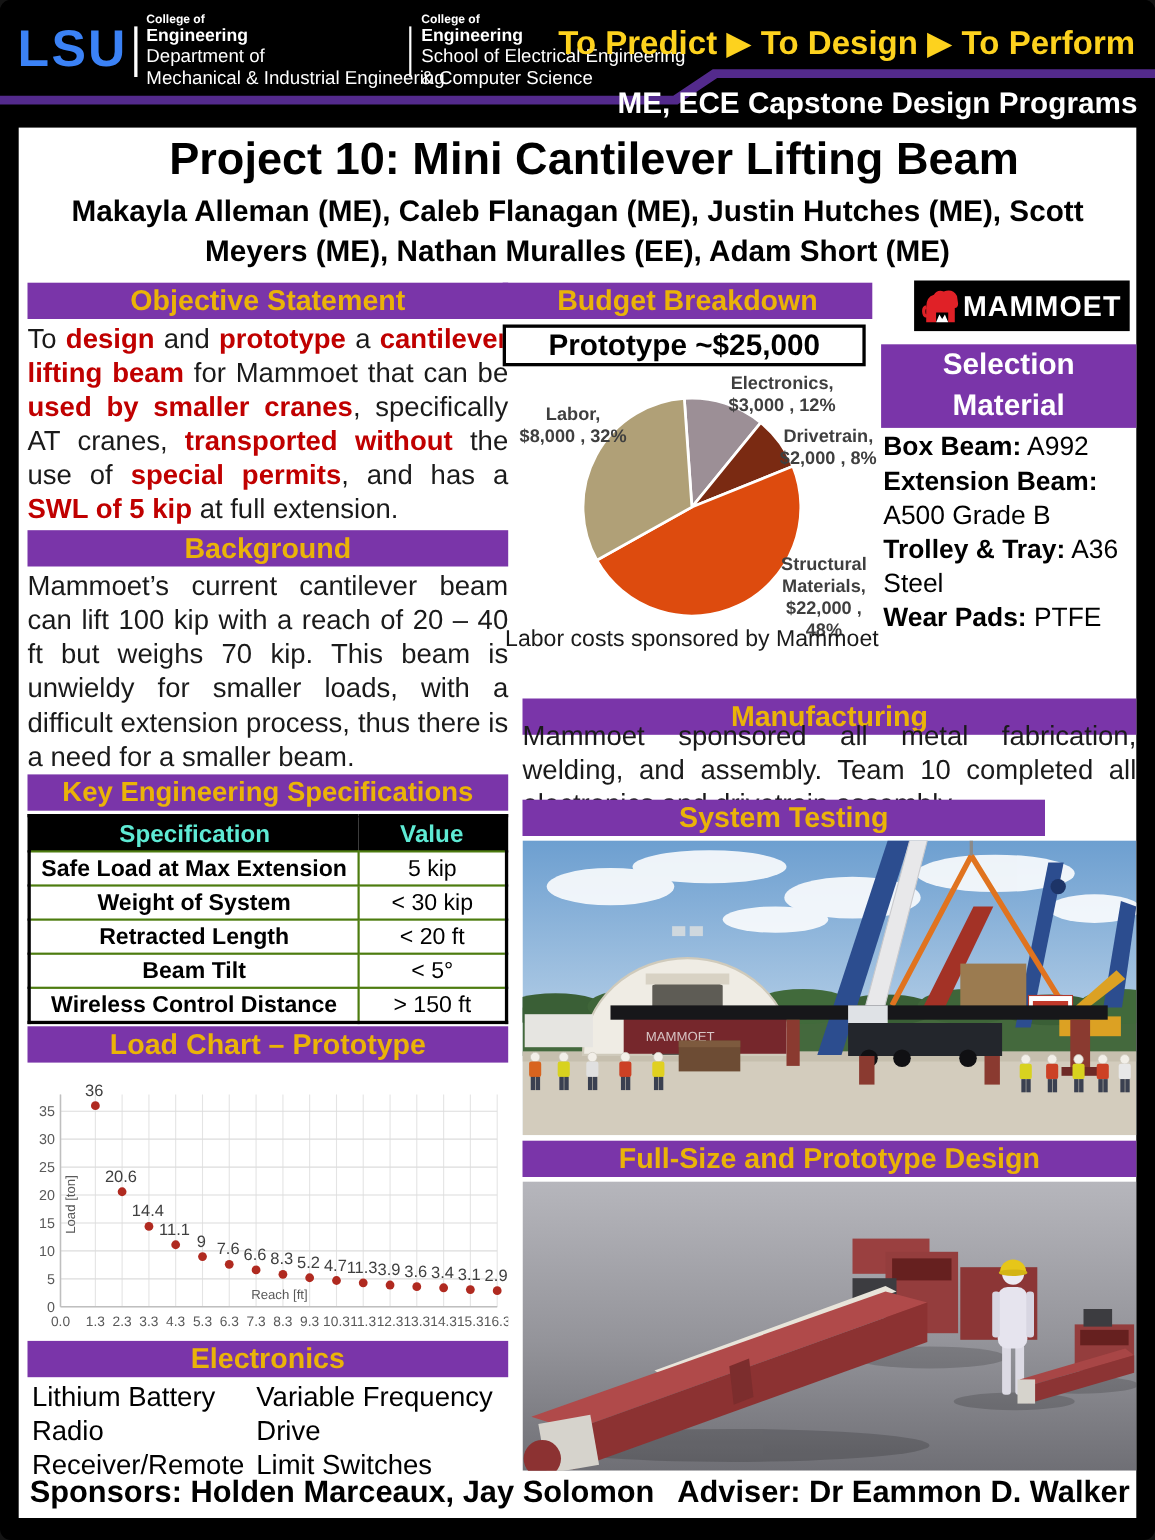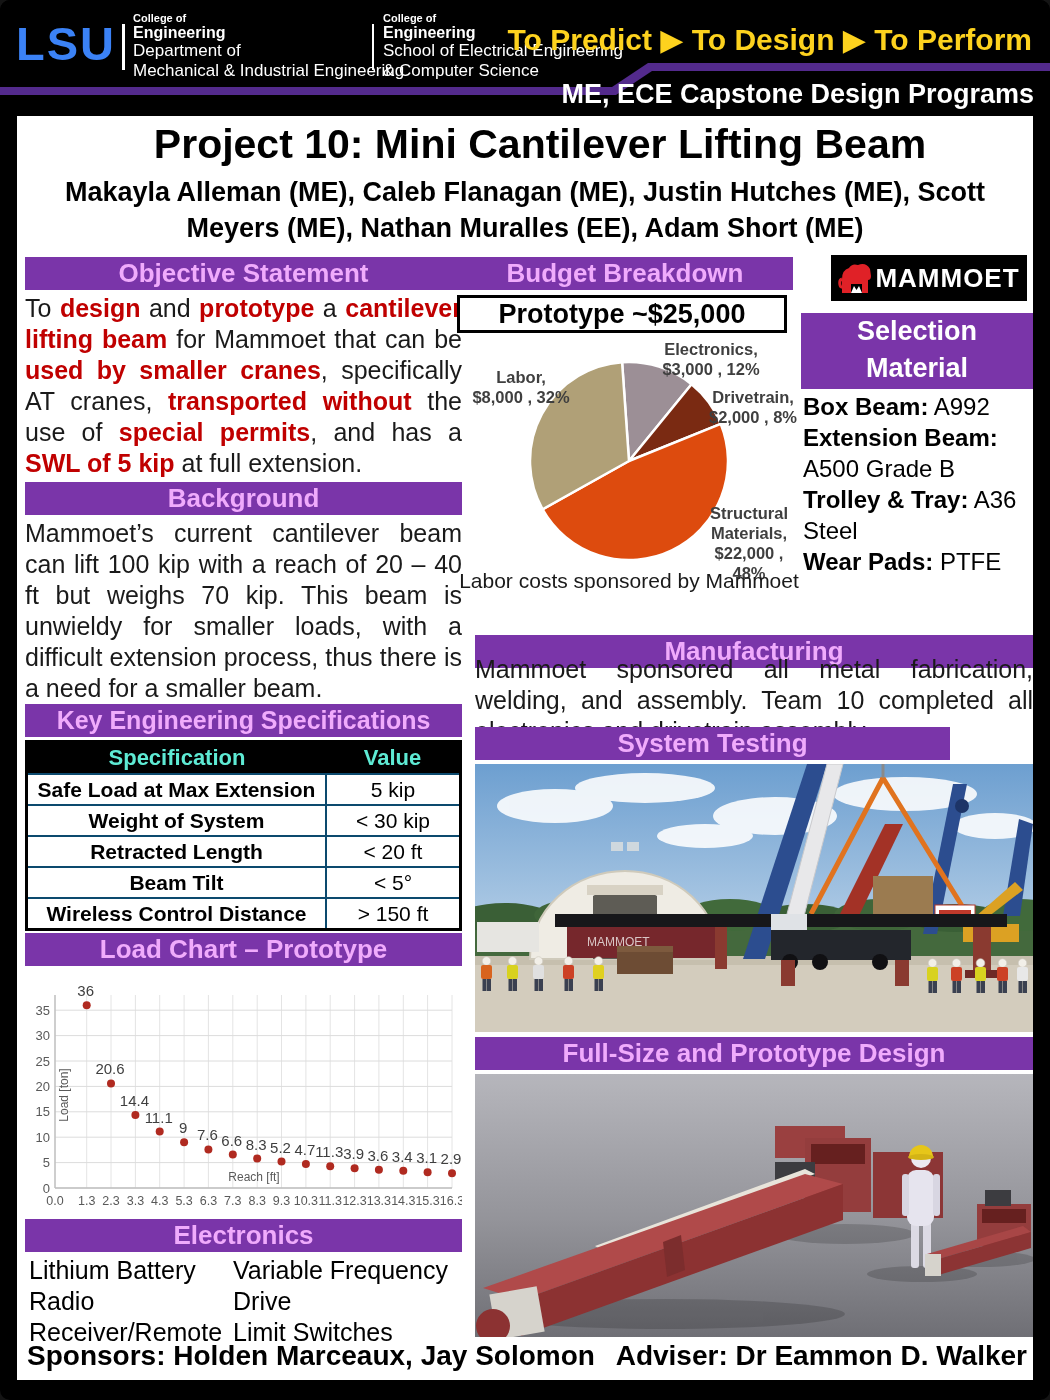--- a/index.html
+++ b/index.html
@@ -16,35 +16,35 @@
   .dept .l3,.dept .l4{font-size:17px;line-height:20px;}
   .motto{position:absolute;right:18px;top:22px;font-size:30px;font-weight:bold;color:#fdd21e;}
   .hdr-stripe{position:absolute;left:0;top:0;width:1050px;height:116px;}
   .program{position:absolute;right:16px;top:79px;font-size:27px;font-weight:bold;color:#fff;}
 
   
   .content{position:absolute;left:17px;top:116px;width:1016px;height:1264px;background:#fff;}
   .page-title{position:absolute;top:5px;left:15px;width:100%;text-align:center;font-size:41px;font-weight:bold;color:#000;}
   .authors{position:absolute;top:58px;left:0;width:100%;text-align:center;font-size:27px;font-weight:bold;line-height:36px;color:#000;}
 
-  .sec-h{background:#7a35a9;color:#f0abfc;font-weight:bold;text-align:center;font-size:26px;line-height:33px;height:33px;}
+  .sec-h{background:#7a35a9;color:#eab308;font-weight:bold;text-align:center;font-size:26px;line-height:33px;height:33px;}
   .col-left{position:absolute;left:8px;top:141px;width:437px;}
   .col-right{position:absolute;left:440px;top:141px;width:576px;}
   .col-left>div,.col-right>div{position:absolute;}
 
   #obj-h{top:0;left:0;width:437px;}
   #obj-t{top:36px;left:0;width:437px;font-size:25px;line-height:31px;text-align:justify;color:#1a1a1a;}
   #obj-t .red{color:#c00000;font-weight:bold;}
   #bg-h{top:225px;left:0;width:437px;}
   #bg-t{top:261px;left:0;width:437px;font-size:25px;line-height:31px;text-align:justify;color:#1a1a1a;}
   #kes-h{top:447px;left:0;width:437px;font-size:25px;}
   #spec-wrap{top:483px;left:0;width:437px;}
   table.spec{width:100%;border-collapse:collapse;border:3px solid #000;}
   table.spec th{background:#000;color:#5eead4;font-size:22px;font-weight:bold;padding:2px 0;}
-  table.spec td{border:2px solid #0c4a6e;text-align:center;font-size:21px;padding:2.5px 0;color:#000;}
+  table.spec td{border:2px solid #4d7c0f;text-align:center;font-size:21px;padding:2.5px 0;color:#000;}
   table.spec td.spec-name{font-weight:bold;}
   table.spec col.c1{width:69%;} table.spec col.c2{width:31%;}
   #lc-h{top:676px;left:0;width:437px;}
   #load-chart{top:712px;left:0;width:437px;height:247px;}
   #el-h{top:962px;left:0;width:437px;}
   #el-cols{top:998px;left:4px;width:433px;display:flex;}
   #el-cols .ecol{font-size:25px;line-height:31px;color:#000;}
   #el-cols .ecol1{width:204px;} #el-cols .ecol2{width:229px;}
 
   #bud-h{top:0;left:0;width:336px;}

